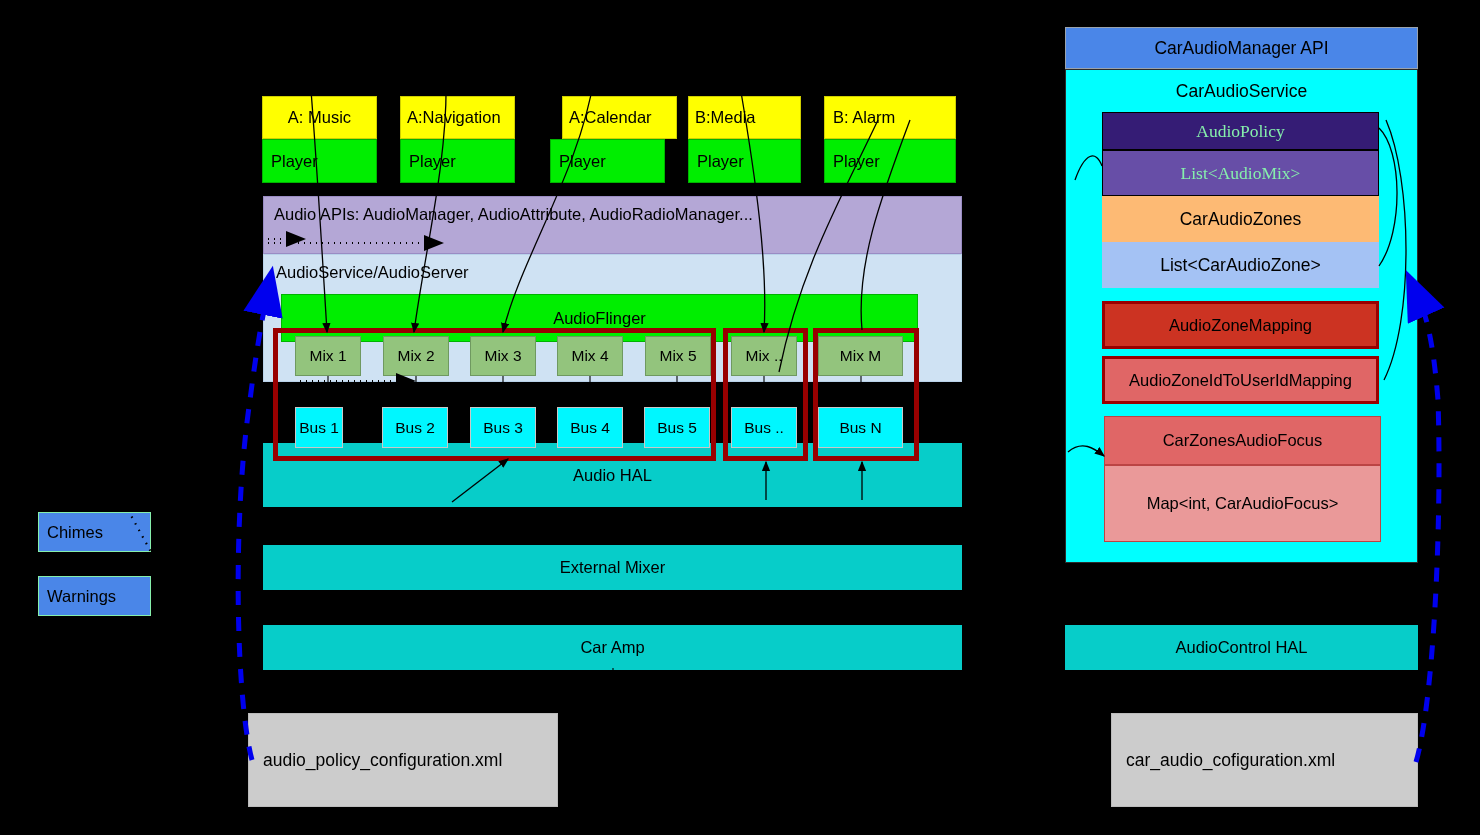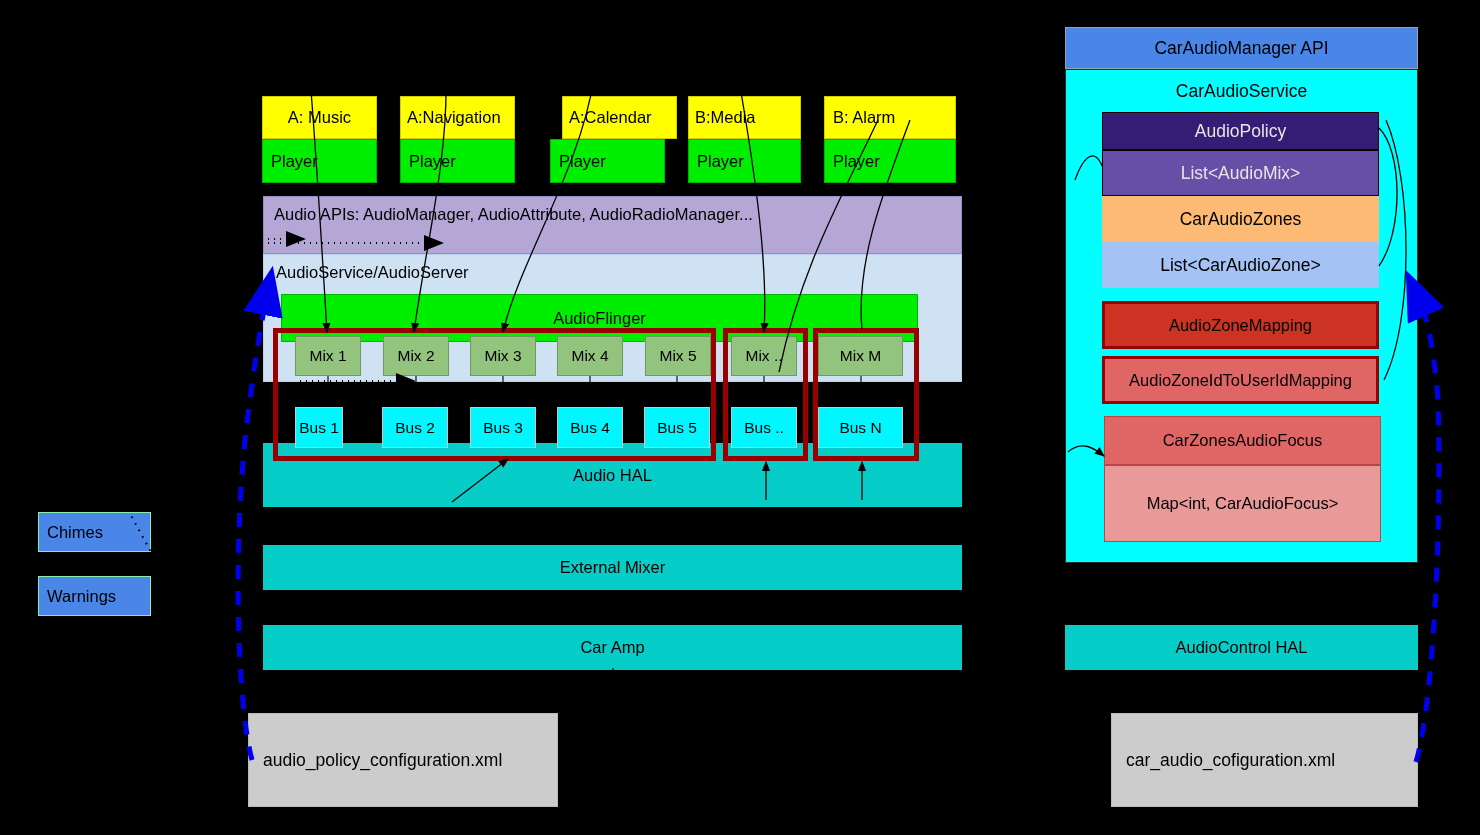--- a/index.html
+++ b/index.html
@@ -38,21 +38,21 @@
   .zonemap{background:#cc3322;border:3px solid #990000;}
   .zoneidmap{background:#e06666;border:3px solid #990000;}
   .focus-top{background:#e06666;border:1px solid #b44;}
   .focus-bot{background:#ea9999;border:1px solid #b44;}
 
   .xmlbox{background:#ccc;border:1px solid #bbb;}
   .chime{background:#4a86e8;border:1px solid #86efac;}
   .t15{font-size:15.5px;}
   .t16{font-size:16.5px;}
   .t17{font-size:17.5px;}
-  .lightlbl{color:#e5e5e5;}
+  .lightlbl{color:#86efac;font-family:Liberation Serif, serif;}
   svg.overlay{position:absolute;left:0;top:0;width:1480px;height:835px;pointer-events:none;}
 </style>
 </head>
 <body>
 
 <div id="stage">
 
   <div class="abs app-title ctr t16" style="left:262px;top:96px;width:115px;height:43px;">A: Music</div>
   <div class="abs app-player lft t16" style="left:262px;top:139px;width:115px;height:44px;padding-left:8px;">Player</div>
 

